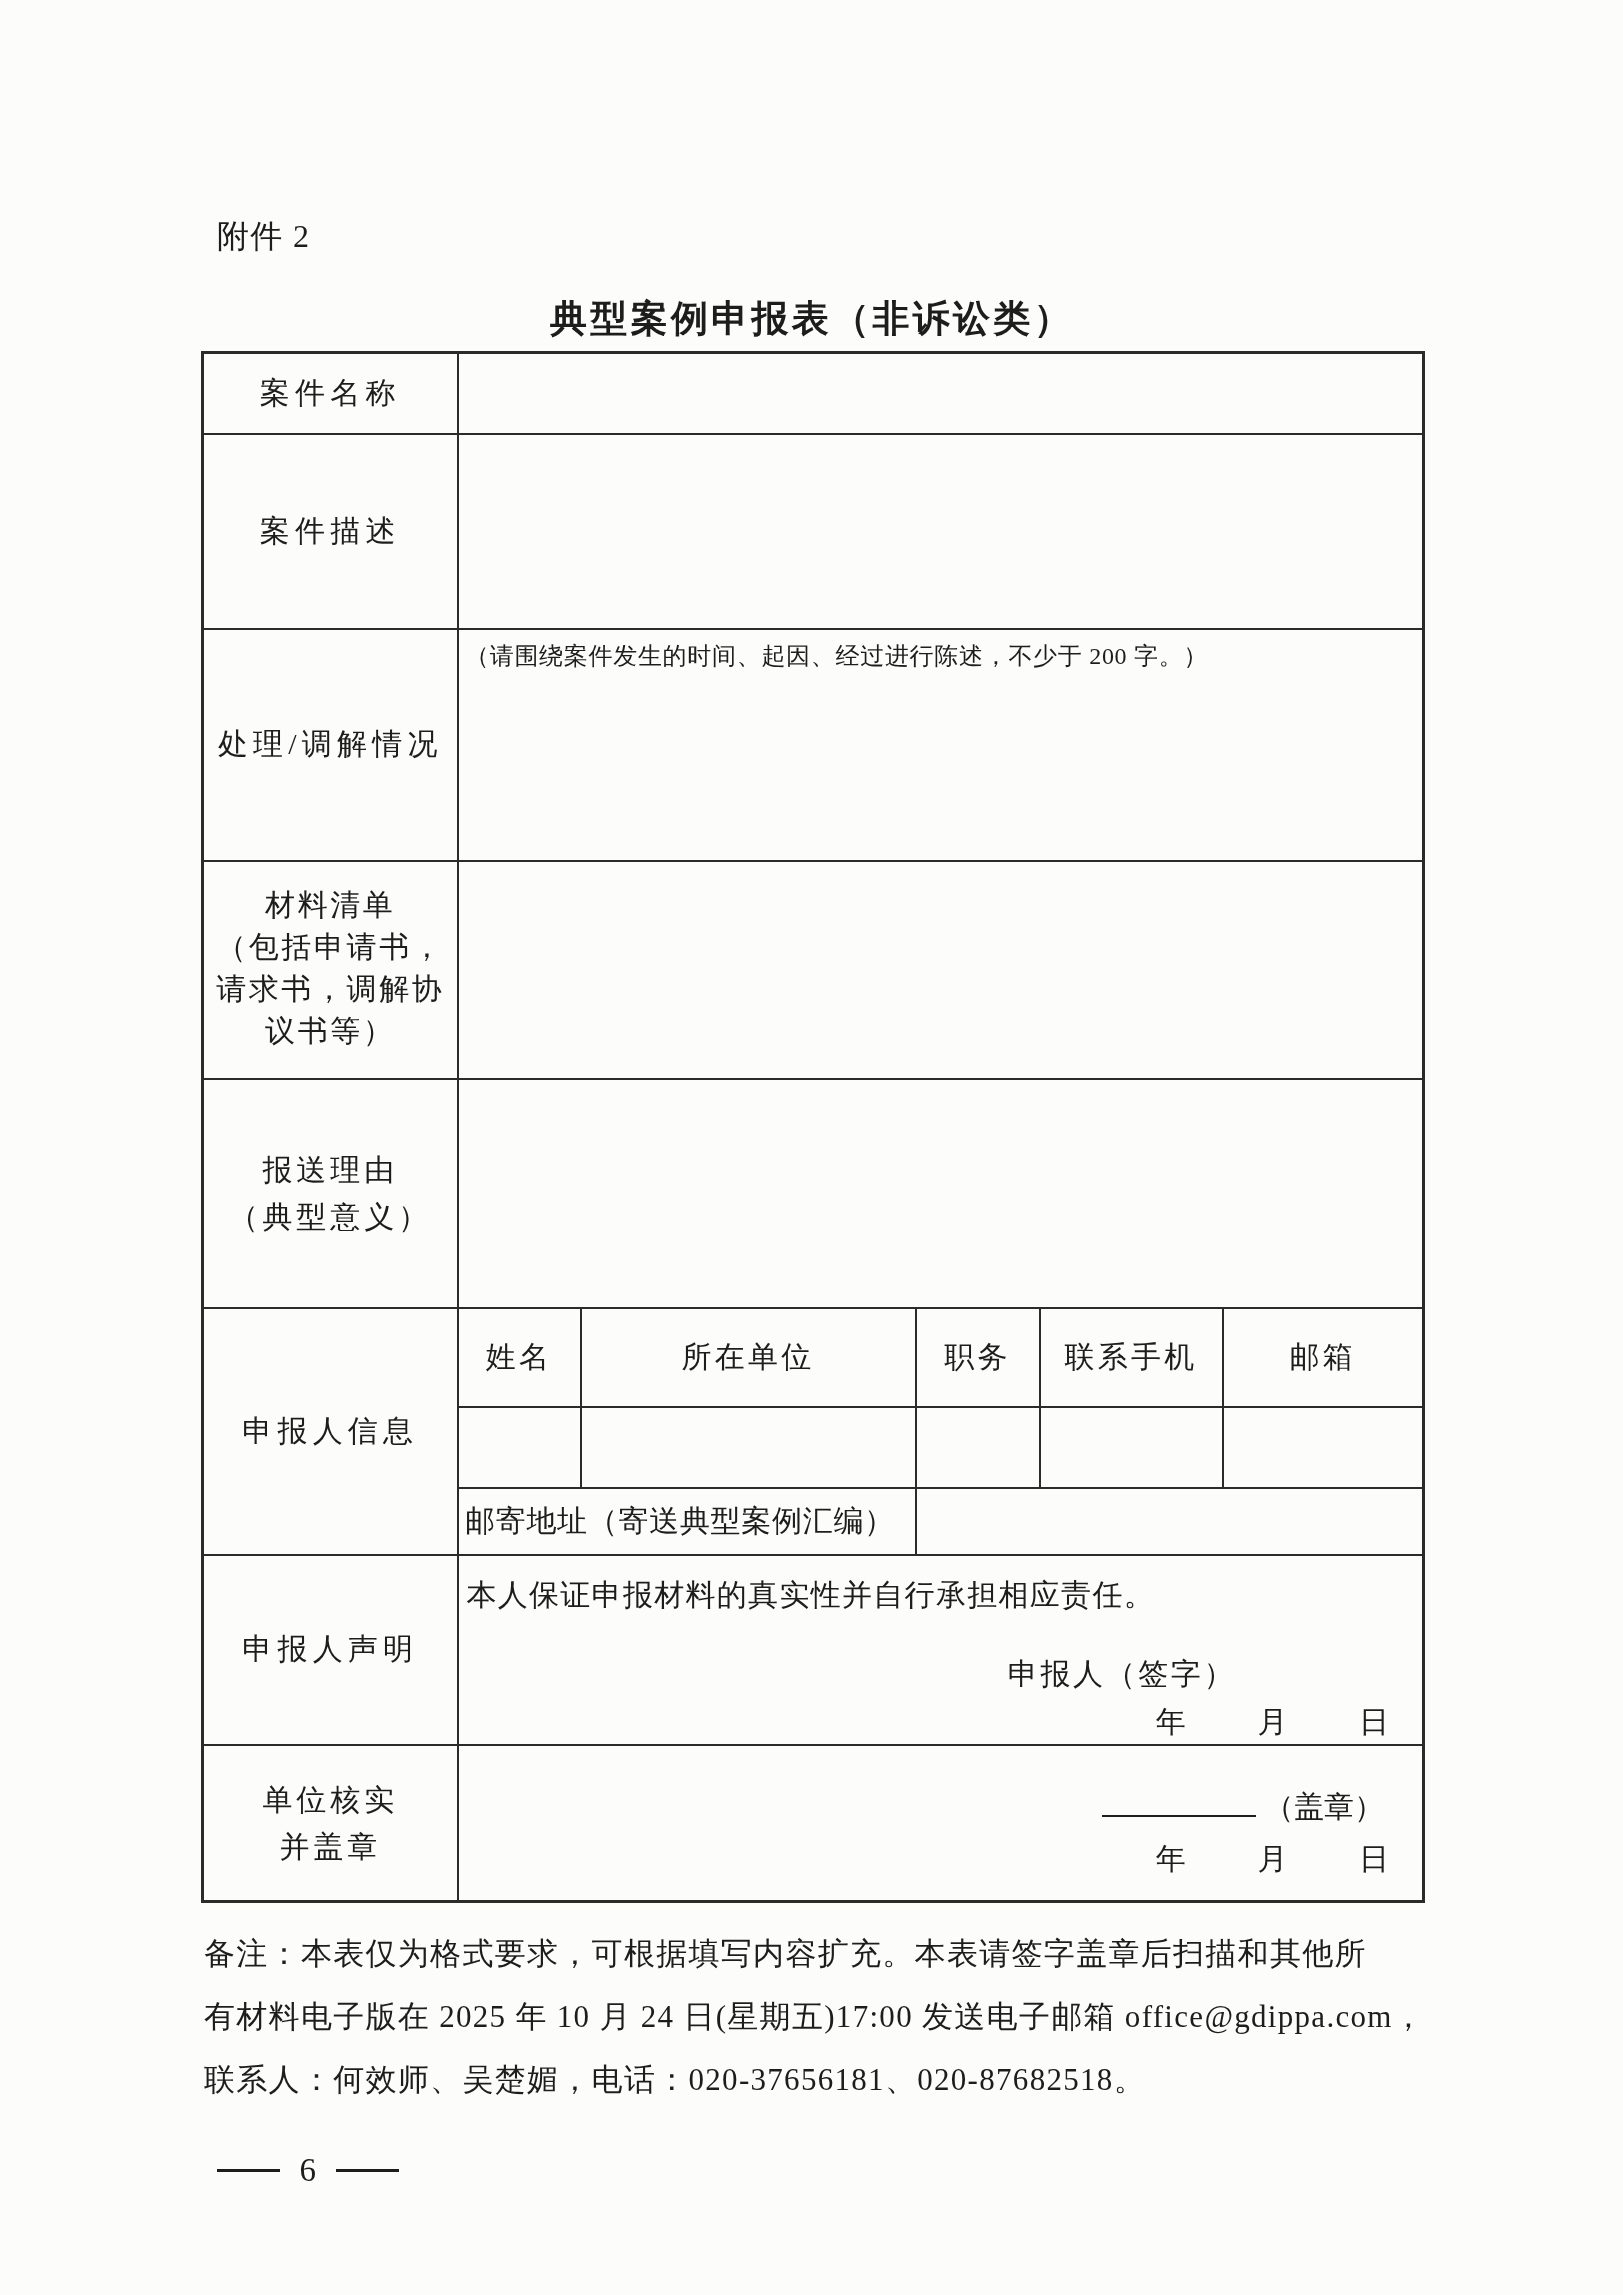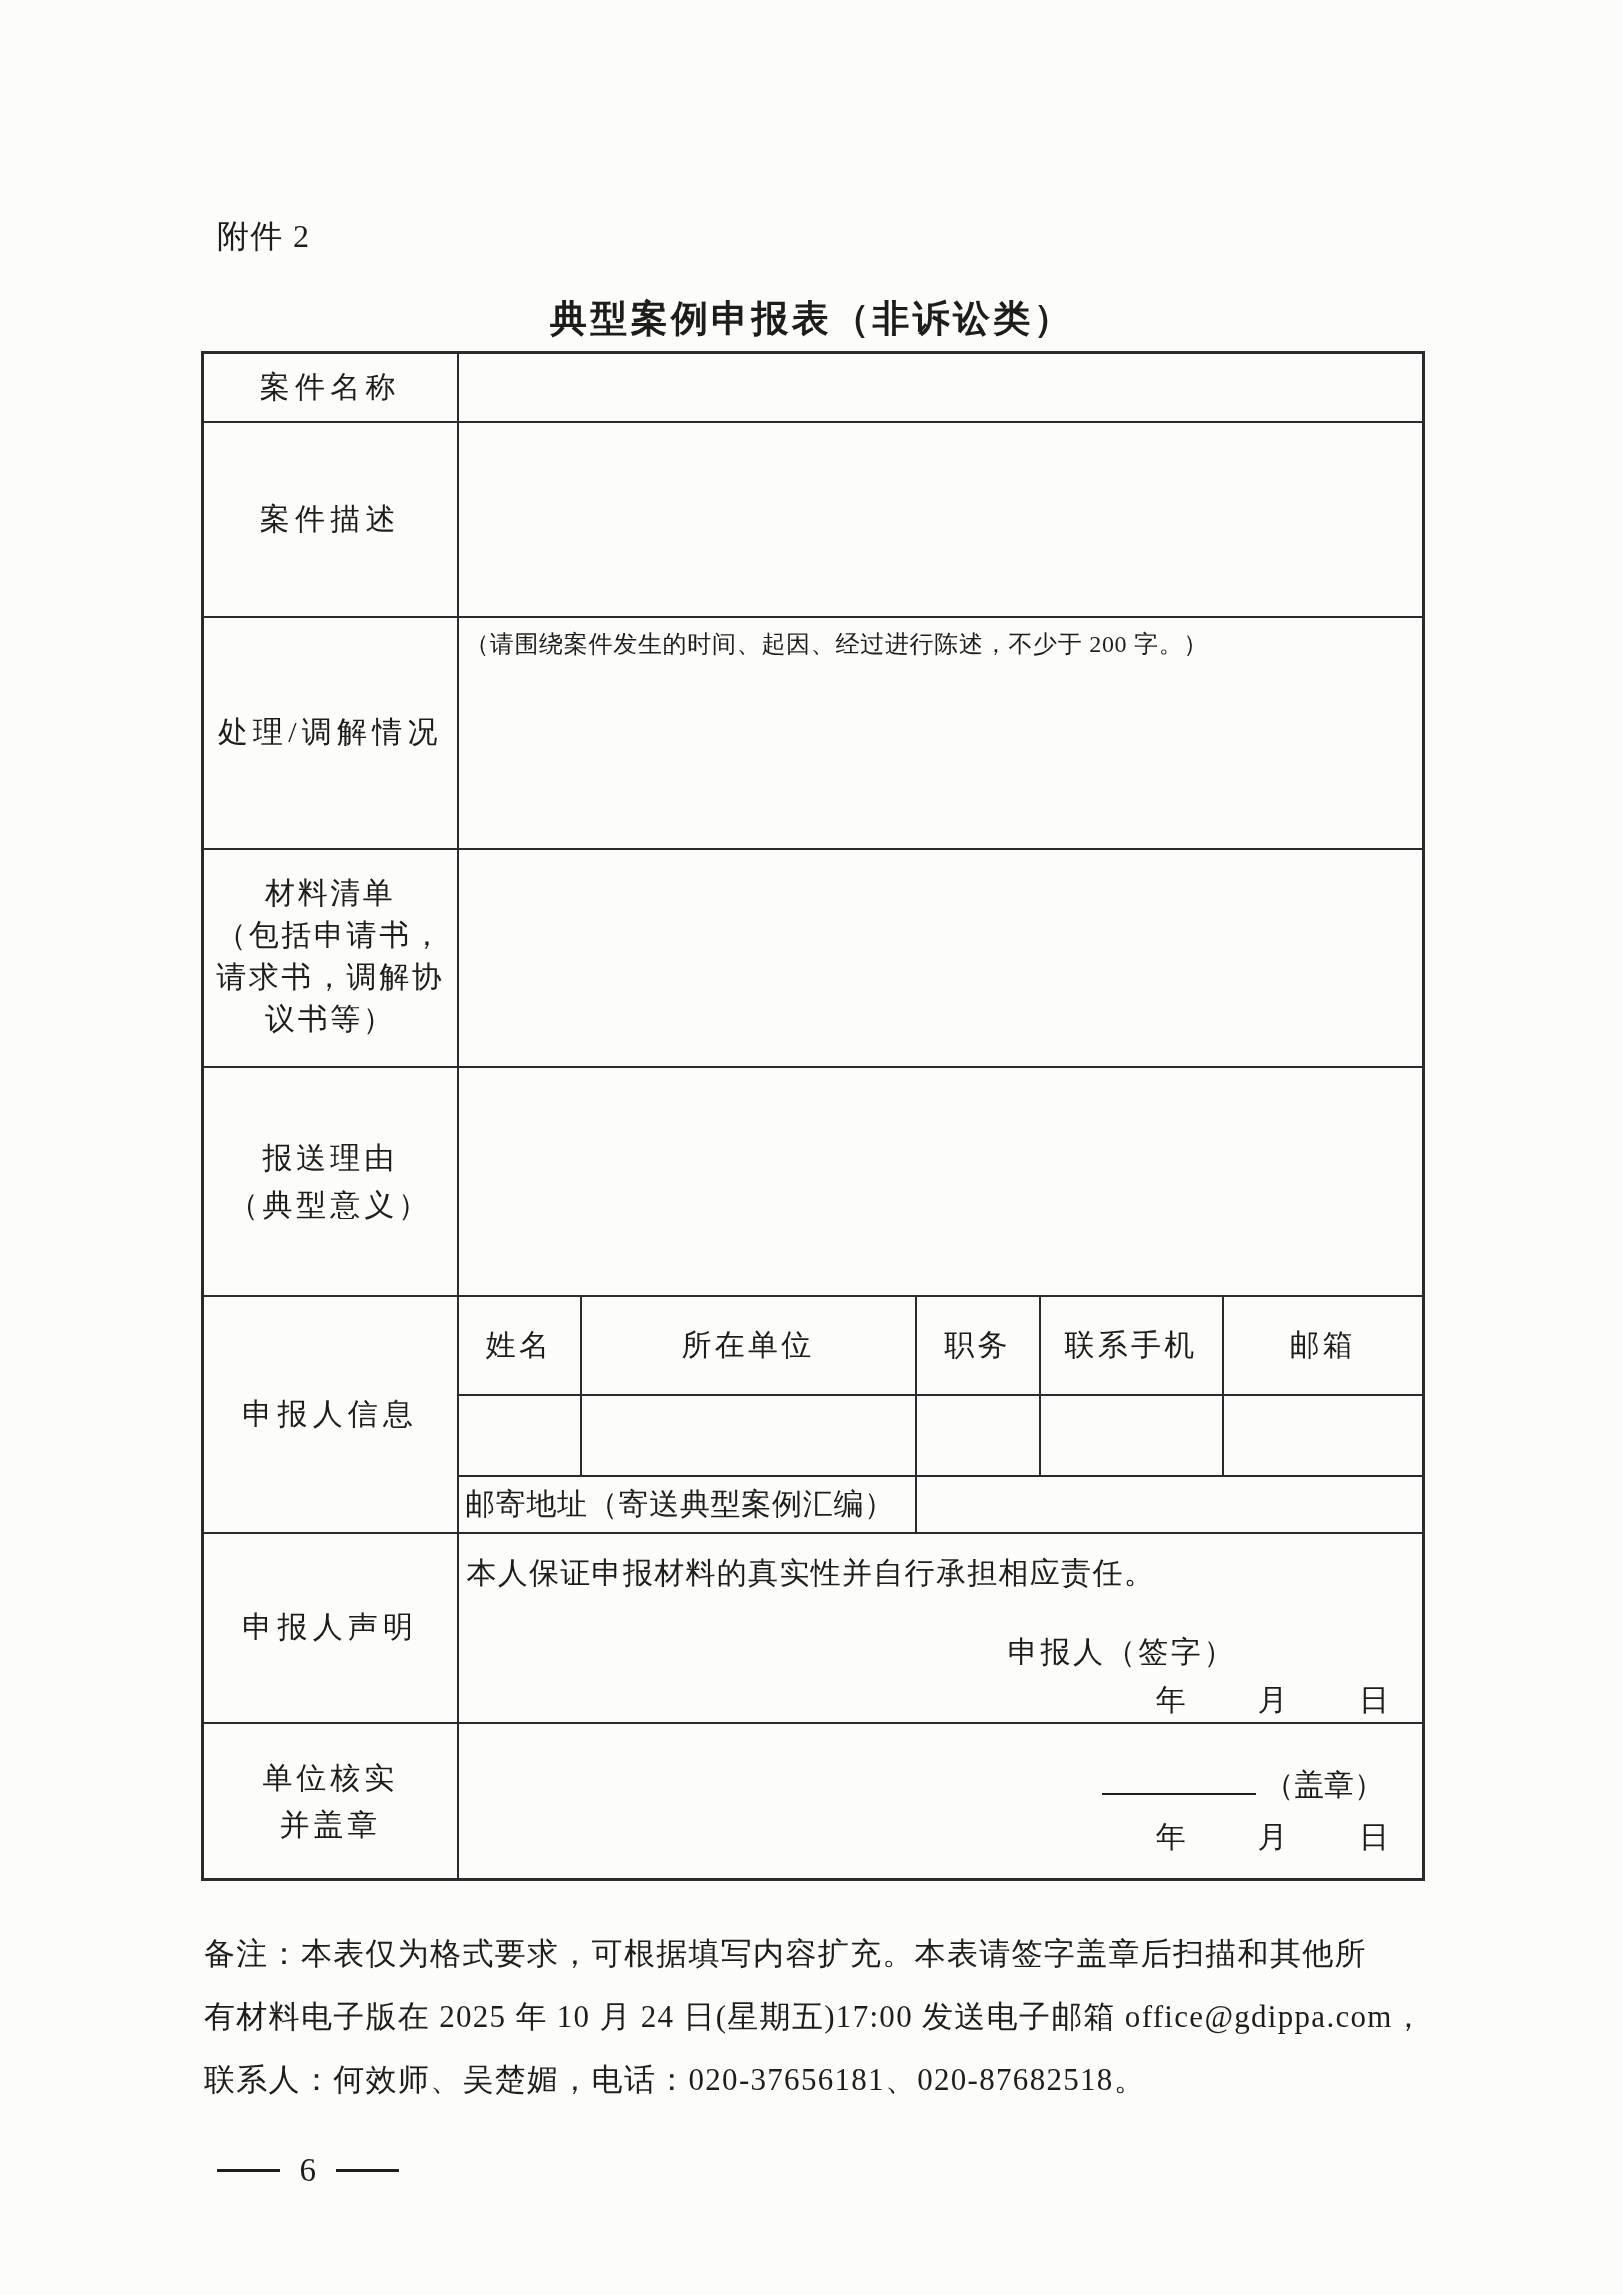--- a/index.html
+++ b/index.html
@@ -15,28 +15,28 @@
   }
   table.form {
     position:absolute; left:201px; top:351px; width:1222px;
     border-collapse:collapse; table-layout:fixed;
     border:3.3px solid #2b2b2b;
   }
   table.form td {
     border:2px solid #2b2b2b; border-top-width:2.6px; border-bottom-width:2.6px;
     padding:0; vertical-align:middle; font-size:30px;
   }
-  tr.r1 { height:69px; }
+  tr.r1 { height:81px; }
   tr.r2 { height:195px; }
   tr.r3 { height:232px; }
   tr.r4 { height:218px;font-family:Liberation Mono, monospace; }
   tr.r5 { height:229px; }
   tr.r6 { height:99px; }
   tr.r7 { height:81px; }
-  tr.r8 { height:57px;font-family:Liberation Serif, serif; }
+  tr.r8 { height:67px;font-family:Liberation Serif, serif; }
   tr.r9 { height:190px; }
   tr.r10 { height:157px; }
   .cell-label { text-align:center; letter-spacing:5.2px; }
   .cell-label .line { line-height:42px; letter-spacing:2.6px; }
   .cell-label .line-wide { line-height:47px; letter-spacing:3.9px; }
   .hint-cell { vertical-align:top !important; }
   .hint { padding:10.5px 5.2px 0 6.5px; font-size:24px; letter-spacing:0.7px; }
   .col-head { text-align:center; letter-spacing:3.3px; }
   .mailing-cell { text-align:left; padding-left:6.5px !important; letter-spacing:0.7px; }
   .decl-cell, .seal-cell { vertical-align:top !important;border-radius:11px; }

